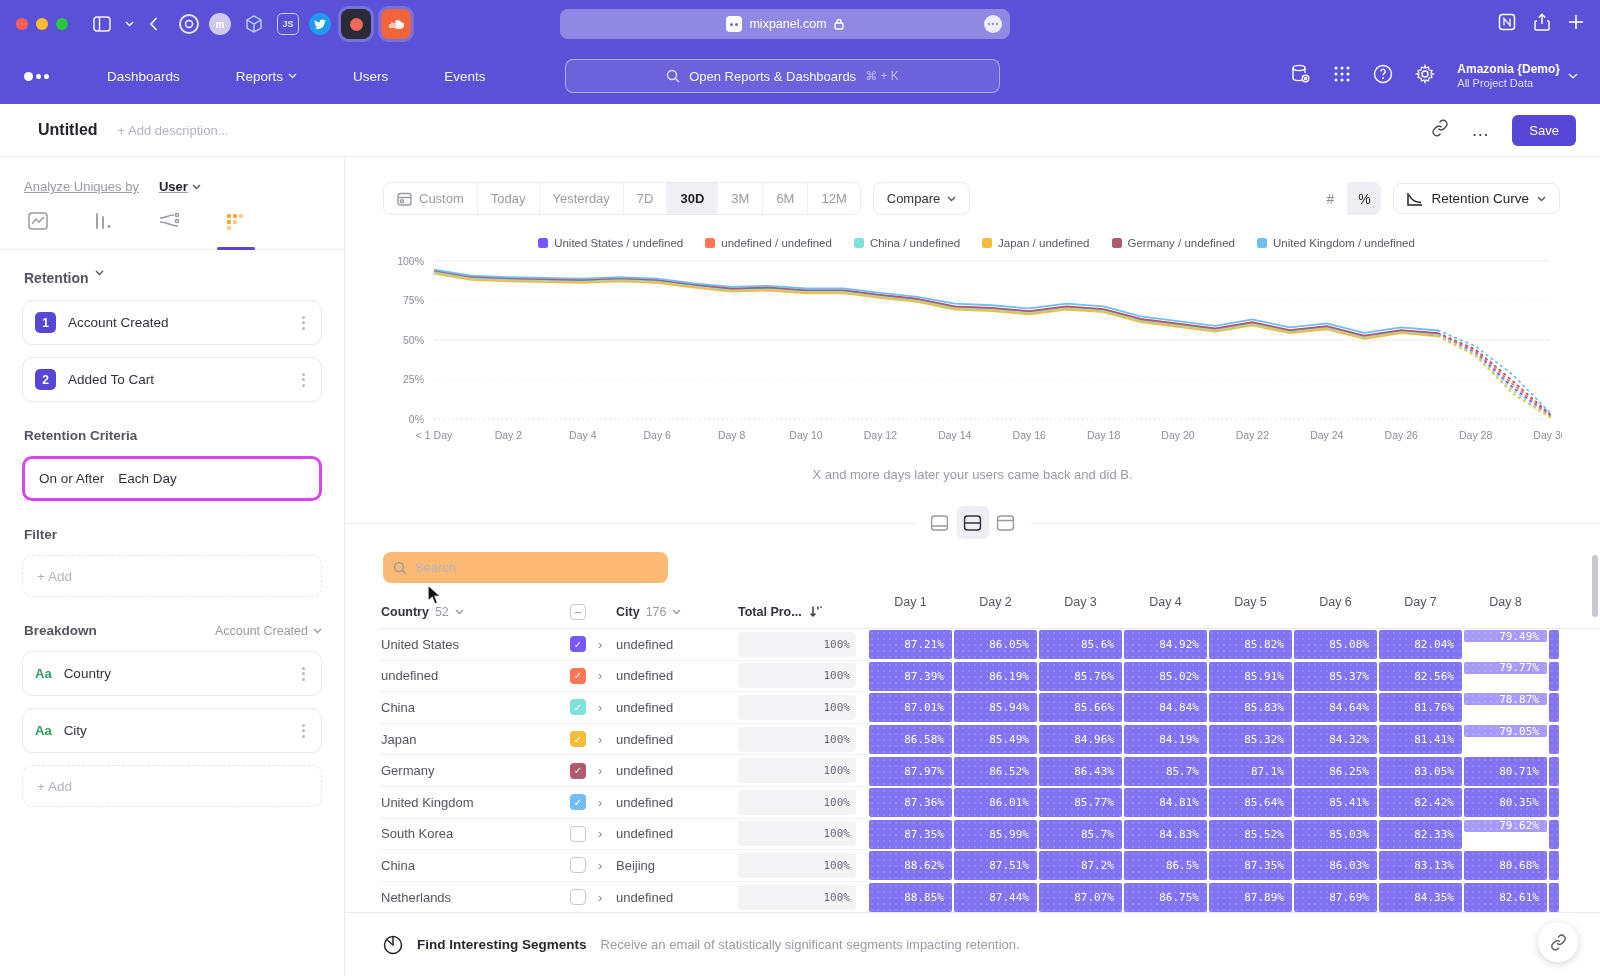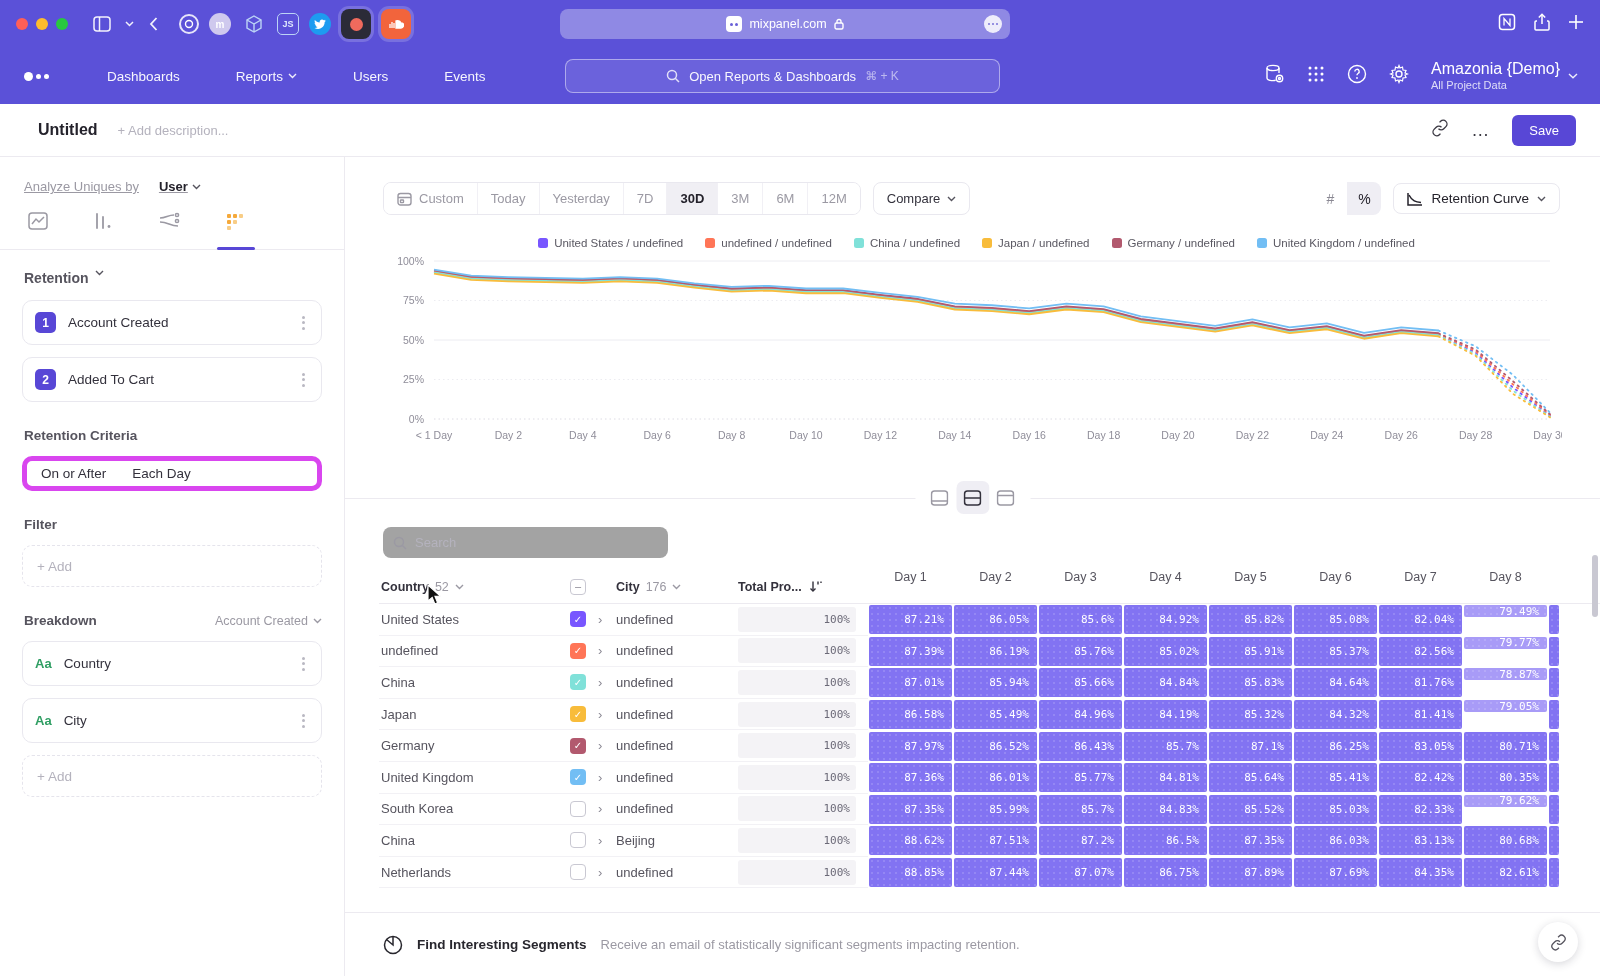--- a/index.html
+++ b/index.html
@@ -22,21 +22,21 @@
   
   .mp-nav { height:56px; background:#5b51d8; display:flex; align-items:center; padding:0 24px; position:relative; color:#fff;gap:30px; }
   .mp-logo { display:flex; align-items:flex-end; gap:3px; margin-right:28px; }
   .mp-logo i { background:#fff; border-radius:50%; }
   .nav-item { font-size:13.5px; margin-right:26px; display:flex; align-items:center; gap:5px; cursor:pointer; color:rgba(255,255,255,.95); }
   .mp-search { position:absolute; left:565px; width:435px; height:34px; border-radius:8px; background:rgba(255,255,255,.1); border:1px solid rgba(255,255,255,.45); display:flex; align-items:center; justify-content:center; gap:9px; font-size:13px; }
   .mp-search .ph { color:rgba(255,255,255,.95); }
   .mp-search .sc { color:rgba(255,255,255,.55); font-size:12px; }
   .mp-right { position:absolute; right:22px; display:flex; align-items:center; gap:22px; }
   .proj { text-align:left; line-height:1.25; }
-  .proj .p1 { font-size:16px; font-weight:normal; }
+  .proj .p1 { font-size:12px; font-weight:bold; }
   .proj .p2 { font-size:11px; color:rgba(255,255,255,.8); }
 
   
   .rep-head { height:53px; border-bottom:1px solid #eceaf0; display:flex; align-items:center; padding:0 24px 0 38px; }
   .rep-title { font-size:16px; font-weight:bold; color:#24222b; margin-right:20px; }
   .rep-desc { font-size:13px; color:#b4b2bd; flex:1; }
   .rep-actions { display:flex; align-items:center; gap:22px; color:#3a3842; }
   .save-btn { background:#5847d6; color:#fff; font-size:13px; border:none; border-radius:6px; padding:8px 17px; cursor:pointer; }
 
   
@@ -51,21 +51,21 @@
   .tabs-row { display:flex; gap:43px; padding:2px 2px 0 6px; border-bottom:1px solid #eceaf0; margin:0 -22px; padding-left:28px; }
   .tab-ic { padding-bottom:13px; position:relative; cursor:pointer; }
   .tab-ic.active::after { content:""; position:absolute; left:-8px; right:-8px; bottom:-1px; height:3px; background:#5847d6; border-radius:2px; }
   .sec-h { font-size:14px; color:#56545e; font-weight:bold; display:flex; align-items:flex-start; gap:6px; margin:20px 0 14px 2px; }
   .card { border:1px solid #e9e8ef; border-radius:10px; height:45px; display:flex; align-items:center; padding:0 12px; margin-bottom:12px; background:#fff; }
   .badge { width:21px; height:21px; border-radius:5px; background:#5847d6; color:#fff; font-size:12px; font-weight:bold; display:flex; align-items:center; justify-content:center; margin-right:12px; }
   .card-label { font-size:13.5px; color:#33313c; flex:1; }
   .kebab { display:flex; flex-direction:column; gap:2.5px; padding:4px; cursor:pointer; }
   .kebab i { width:3px; height:3px; border-radius:50%; background:#b9b8c2; }
   .sub-h { font-size:13.5px; color:#56545e; font-weight:bold; margin:26px 0 13px 2px; display:flex; align-items:center; }
-  .crit-card { border:5px solid #d946ef; border-radius:10px; height:35px; display:flex; align-items:center; gap:26px; padding:0 14px; font-size:13.5px; color:#33313c; }
+  .crit-card { border:3px solid #d946ef; border-radius:10px; height:45px; display:flex; align-items:center; gap:14px; padding:0 14px; font-size:13.5px; color:#33313c; }
   .add-box { border:1.5px dashed #e5e4ec; border-radius:10px; height:42px; display:flex; align-items:center; padding:0 14px; color:#b4b2bd; font-size:13.5px; margin-bottom:12px; cursor:pointer;text-align:right; }
   .bd-head { display:flex; align-items:center; justify-content:space-between; margin:26px 0 13px 2px; }
   .bd-scope { font-size:12.5px; color:#9b99a3; display:flex; align-items:center; gap:5px; }
   .aa { color:#2f9e63; font-size:13px; font-weight:bold; margin-right:12px; }
   .side-foot { border-top:1px solid #f0eff3; height:46px; display:flex; align-items:center; justify-content:space-between; padding:0 22px; color:#9b99a3; font-size:12.5px; }
 
   
   .main-scroll { flex:1; overflow:hidden; }
   .controls { display:flex; align-items:center; margin:25px 40px 0 38px; }
   .range-group { display:flex; border:1px solid #e9e8ef; border-radius:8px; overflow:hidden; }
@@ -86,21 +86,21 @@
   .chart-wrap { margin:4px 38px 0 34px; }
   .chart-caption { text-align:center; font-size:13px; color:#9b99a3; margin-top:10px; }
   .divider-row { position:relative; margin-top:24px; height:36px; }
   .divider-row::before { content:""; position:absolute; top:17px; left:0; right:0; height:1px; background:#eceaf0; }
   .view-toggle { position:absolute; left:50%; transform:translateX(-50%); top:0; background:#fff; padding:0 8px; display:flex; border-radius:8px; }
   .vt-btn { width:33px; height:33px; border:none; background:#fff; display:flex; align-items:center; justify-content:center; cursor:pointer; border-radius:7px; }
   .vt-btn.active { background:#efeef4; }
 
   
   .search-row { margin:10px 0 12px 38px; }
-  .search-box { width:285px; height:31px; background:#a3a3a3; border-radius:8px; display:flex; align-items:center; padding:0 10px; gap:8px; }
+  .search-box { width:285px; height:31px; background:#fdba74; border-radius:8px; display:flex; align-items:center; padding:0 10px; gap:8px; }
   .search-box input { border:none; background:transparent; outline:none; font-size:13px; color:#33313c; width:230px; font-family:inherit; }
   .search-box input::placeholder { color:#b4b2bd; }
   .tbl { margin-left:34px; position:relative; }
   .t-head { display:flex; align-items:center; height:34px; border-bottom:1px solid #eceaf0; font-size:12.5px; color:#56545e; }
   .t-row { display:flex; align-items:center; height:31.6px; }
   .c-country { width:185px; padding-left:2px; display:flex; align-items:center; gap:6px; }
   .c-cb { width:34px; display:flex; justify-content:flex-start; padding-left:6px; }
   .c-chev { width:18px; color:#8a8893; font-size:13px; }
   .c-city { width:122px; }
   .c-total { width:130px; display:flex; align-items:flex-start; }
@@ -546,20 +546,21 @@
             <polyline points="1059.4,80.99600000000001 1096.6,98.05999999999999 1133.8,131.24 1171,162.04999999999998" fill="none" stroke="#FF7557" stroke-width="1.8" stroke-linecap="round" stroke-dasharray="1.5 4.5"></polyline>
             <polyline points="55,19.376000000000005 92.2,25.537999999999993 129.4,27.11799999999999 166.6,27.90799999999999 203.8,28.697999999999993 241,27.11799999999999 278.2,28.697999999999993 315.4,33.43799999999999 352.6,37.38799999999999 389.8,36.28200000000001 427,38.96799999999999 464.2,38.96799999999999 501.4,43.70799999999999 538.6,47.657999999999994 575.8,55.242000000000004 613,56.82200000000001 650.2,59.98200000000001 687.4,55.242000000000004 724.6,57.92799999999999 761.8,67.882 799,72.622 836.2,77.362 873.4,71.042 910.6,78.94200000000001 947.8,74.992 985,84.472 1022.2,78.94200000000001 1059.4,82.10199999999999" fill="none" stroke="#80E1D9" stroke-width="1.8" stroke-linejoin="round"></polyline>
             <polyline points="1059.4,82.10199999999999 1096.6,101.22 1133.8,137.56 1171,163.63" fill="none" stroke="#80E1D9" stroke-width="1.8" stroke-linecap="round" stroke-dasharray="1.5 4.5"></polyline>
             <polyline points="55,20.64 92.2,26.802000000000007 129.4,28.38200000000001 166.6,29.17200000000001 203.8,29.96200000000001 241,28.38200000000001 278.2,29.96200000000001 315.4,34.70200000000001 352.6,38.65200000000001 389.8,37.54600000000001 427,40.23200000000001 464.2,40.23200000000001 501.4,44.97200000000001 538.6,48.92200000000001 575.8,56.50600000000001 613,58.086 650.2,61.246 687.4,56.50600000000001 724.6,59.19200000000001 761.8,69.146 799,73.88600000000001 836.2,78.626 873.4,72.30600000000001 910.6,80.206 947.8,76.25600000000001 985,85.736 1022.2,80.206 1059.4,83.366" fill="none" stroke="#F8BC3B" stroke-width="1.8" stroke-linejoin="round"></polyline>
             <polyline points="1059.4,83.366 1096.6,102.8 1133.8,140.72 1171,164.42" fill="none" stroke="#F8BC3B" stroke-width="1.8" stroke-linecap="round" stroke-dasharray="1.5 4.5"></polyline>
             <polyline points="55,17.48 92.2,23.64200000000001 129.4,25.22200000000001 166.6,26.01200000000001 203.8,26.802000000000007 241,25.22200000000001 278.2,26.802000000000007 315.4,31.54200000000001 352.6,35.492000000000004 389.8,34.38600000000001 427,37.07200000000001 464.2,37.07200000000001 501.4,41.812000000000005 538.6,45.76200000000001 575.8,53.346000000000004 613,54.92600000000001 650.2,58.086 687.4,53.346000000000004 724.6,56.03200000000001 761.8,65.986 799,70.726 836.2,75.46600000000001 873.4,69.146 910.6,77.046 947.8,73.096 985,82.57600000000001 1022.2,77.046 1059.4,80.206" fill="none" stroke="#B2596E" stroke-width="1.8" stroke-linejoin="round"></polyline>
             <polyline points="1059.4,80.206 1096.6,96.48 1133.8,128.07999999999998 1171,161.26" fill="none" stroke="#B2596E" stroke-width="1.8" stroke-linecap="round" stroke-dasharray="1.5 4.5"></polyline>
             <polyline points="55,16.689999999999998 92.2,22.536000000000005 129.4,24.116000000000007 166.6,24.906000000000002 203.8,25.696000000000005 241,24.116000000000007 278.2,25.696000000000005 315.4,30.436000000000003 352.6,33.912000000000006 389.8,32.806000000000004 427,35.492000000000004 464.2,35.492000000000004 501.4,39.91600000000001 538.6,43.86600000000001 575.8,50.660000000000004 613,52.24 650.2,55.4 687.4,50.660000000000004 724.6,53.346000000000004 761.8,63.3 799,68.03999999999999 836.2,72.78 873.4,66.46000000000001 910.6,74.36 947.8,70.41 985,79.89 1022.2,74.36 1059.4,77.52" fill="none" stroke="#72BEF4" stroke-width="1.8" stroke-linejoin="round"></polyline>
             <polyline points="1059.4,77.52 1096.6,93.32000000000001 1133.8,121.75999999999999 1171,159.68" fill="none" stroke="#72BEF4" stroke-width="1.8" stroke-linecap="round" stroke-dasharray="1.5 4.5"></polyline>
           </svg></div>
+      <div class="chart-caption">X and more days later your users came back and did B.</div>
 
       <div class="divider-row">
         <div class="view-toggle">
           <button class="vt-btn">
             <svg width="18" height="16" viewBox="0 0 18 16" fill="none" stroke="#9b99a3" stroke-width="1.5">
                 <rect x="1" y="1" width="16" height="14" rx="3"></rect>
                 <line x1="1" y1="11" x2="17" y2="11"></line>
               </svg>
           </button>
           <button class="vt-btn active">

